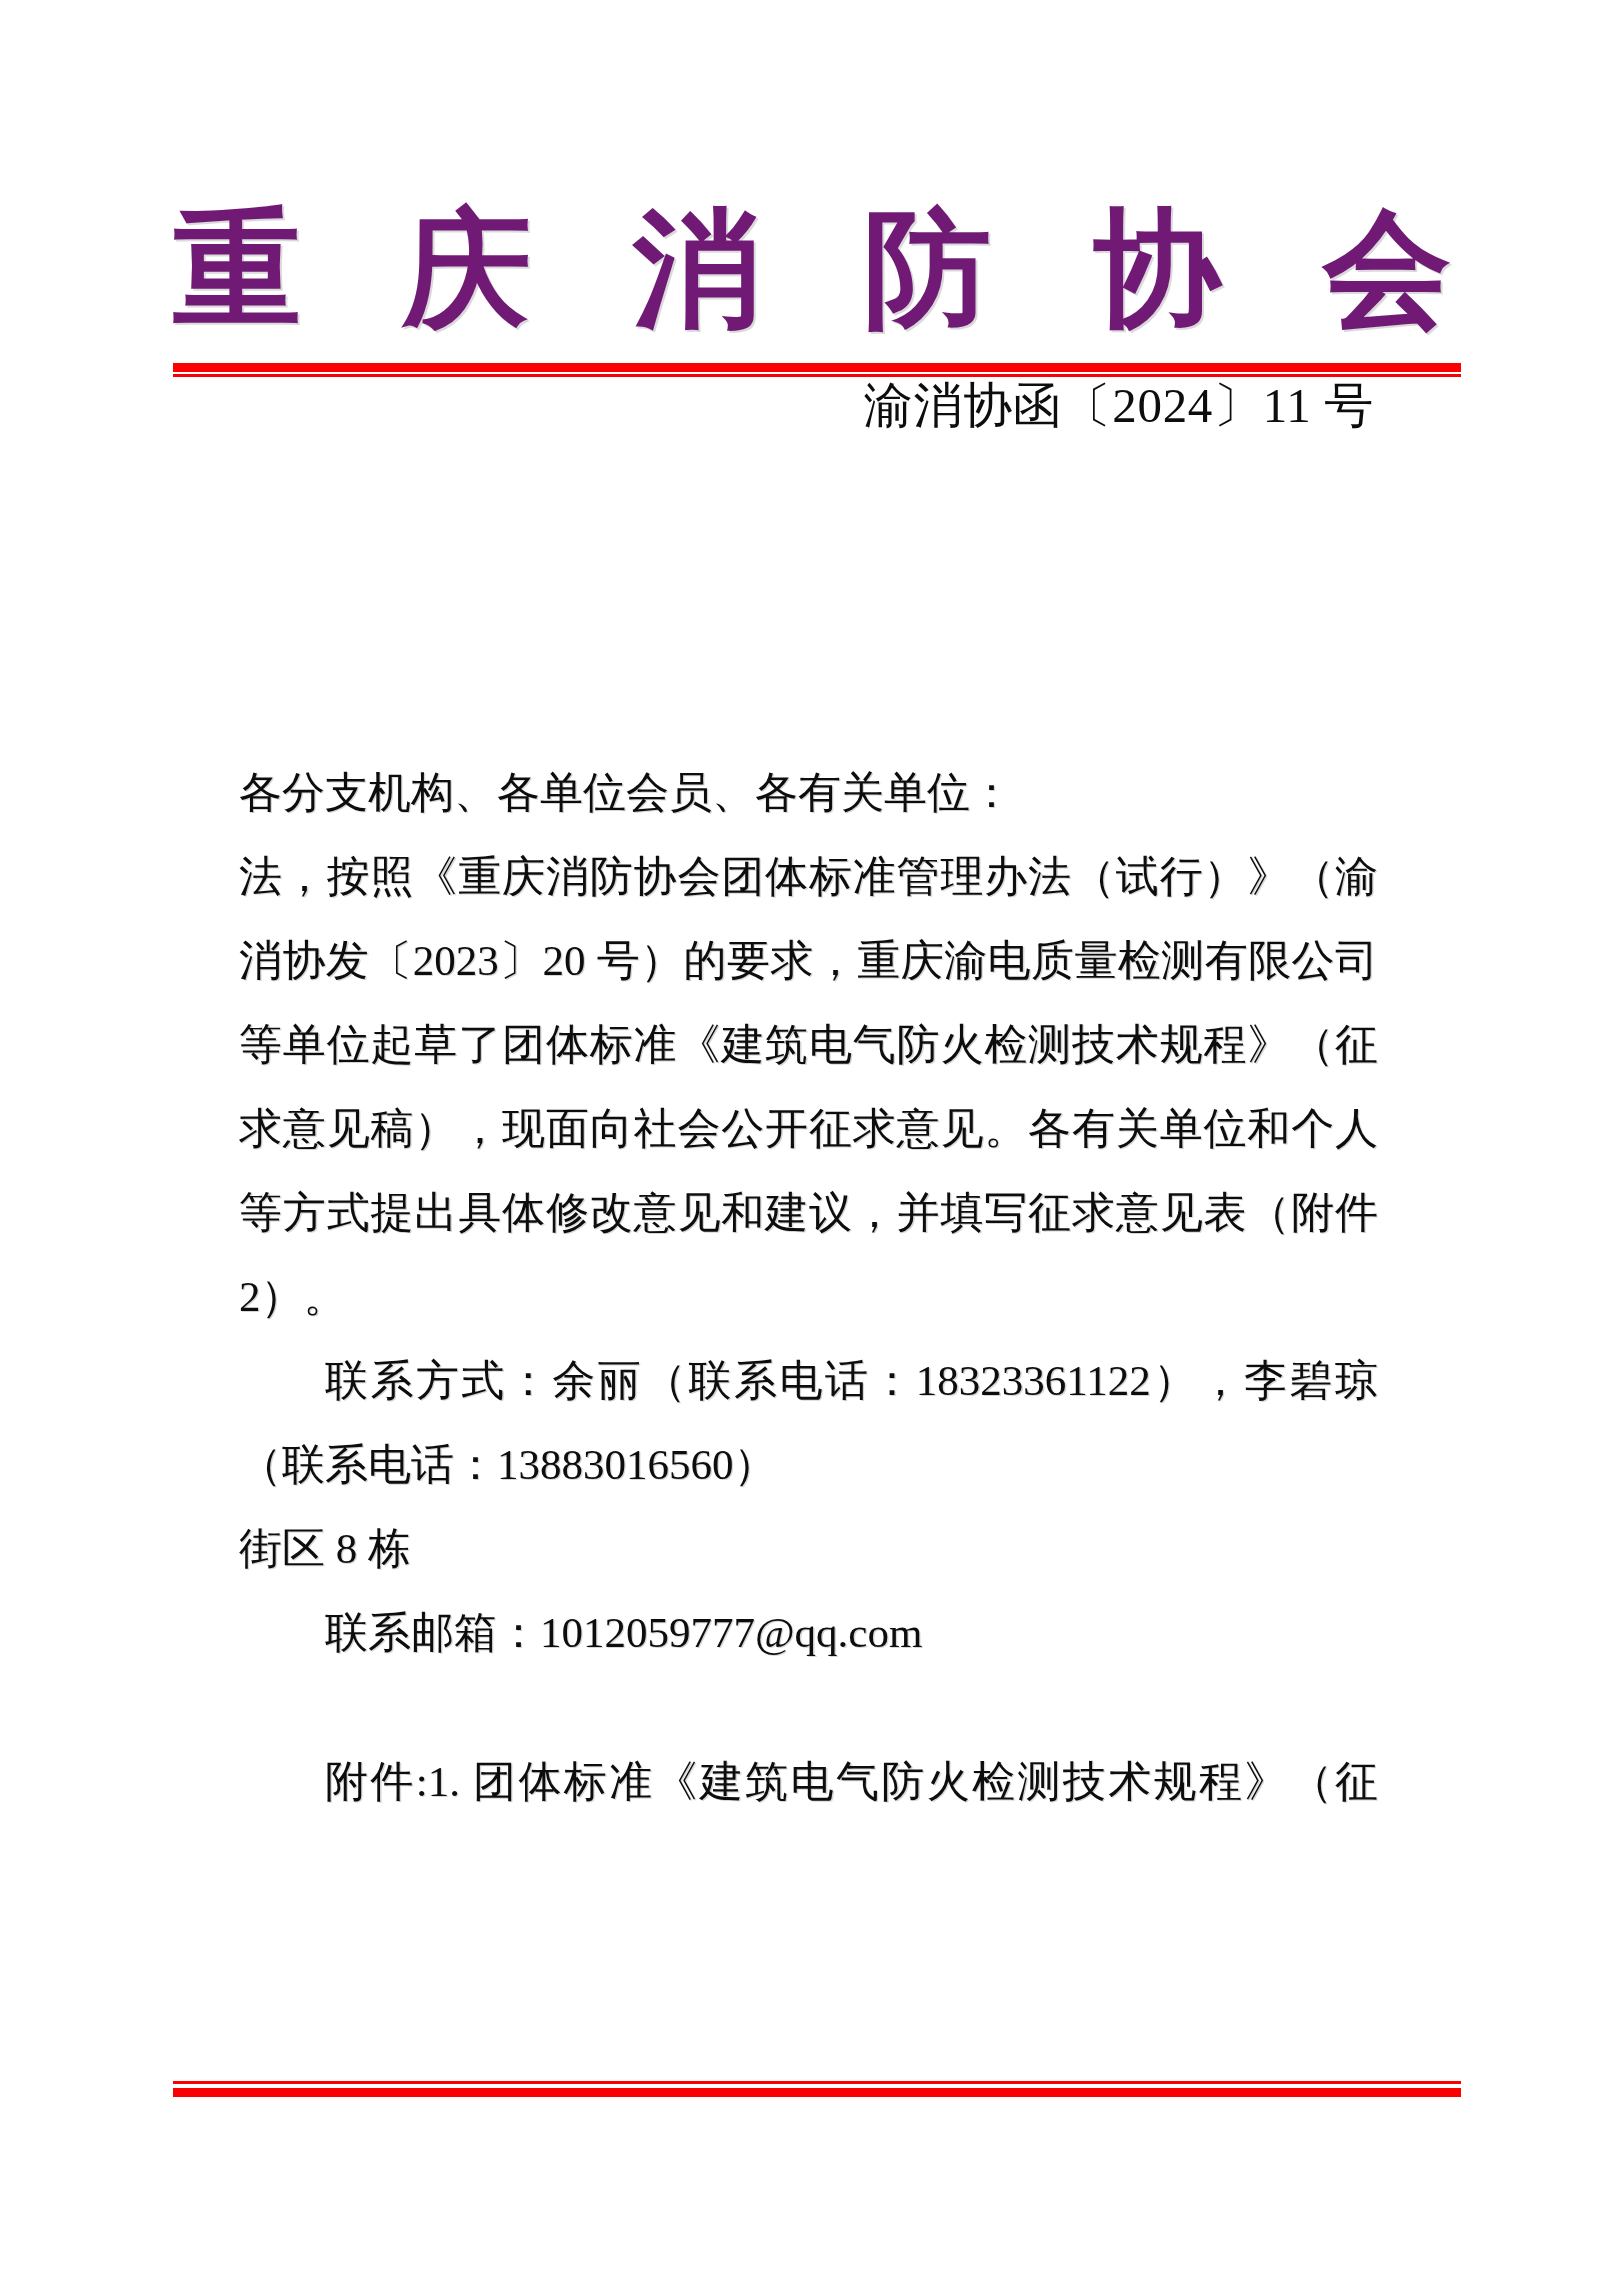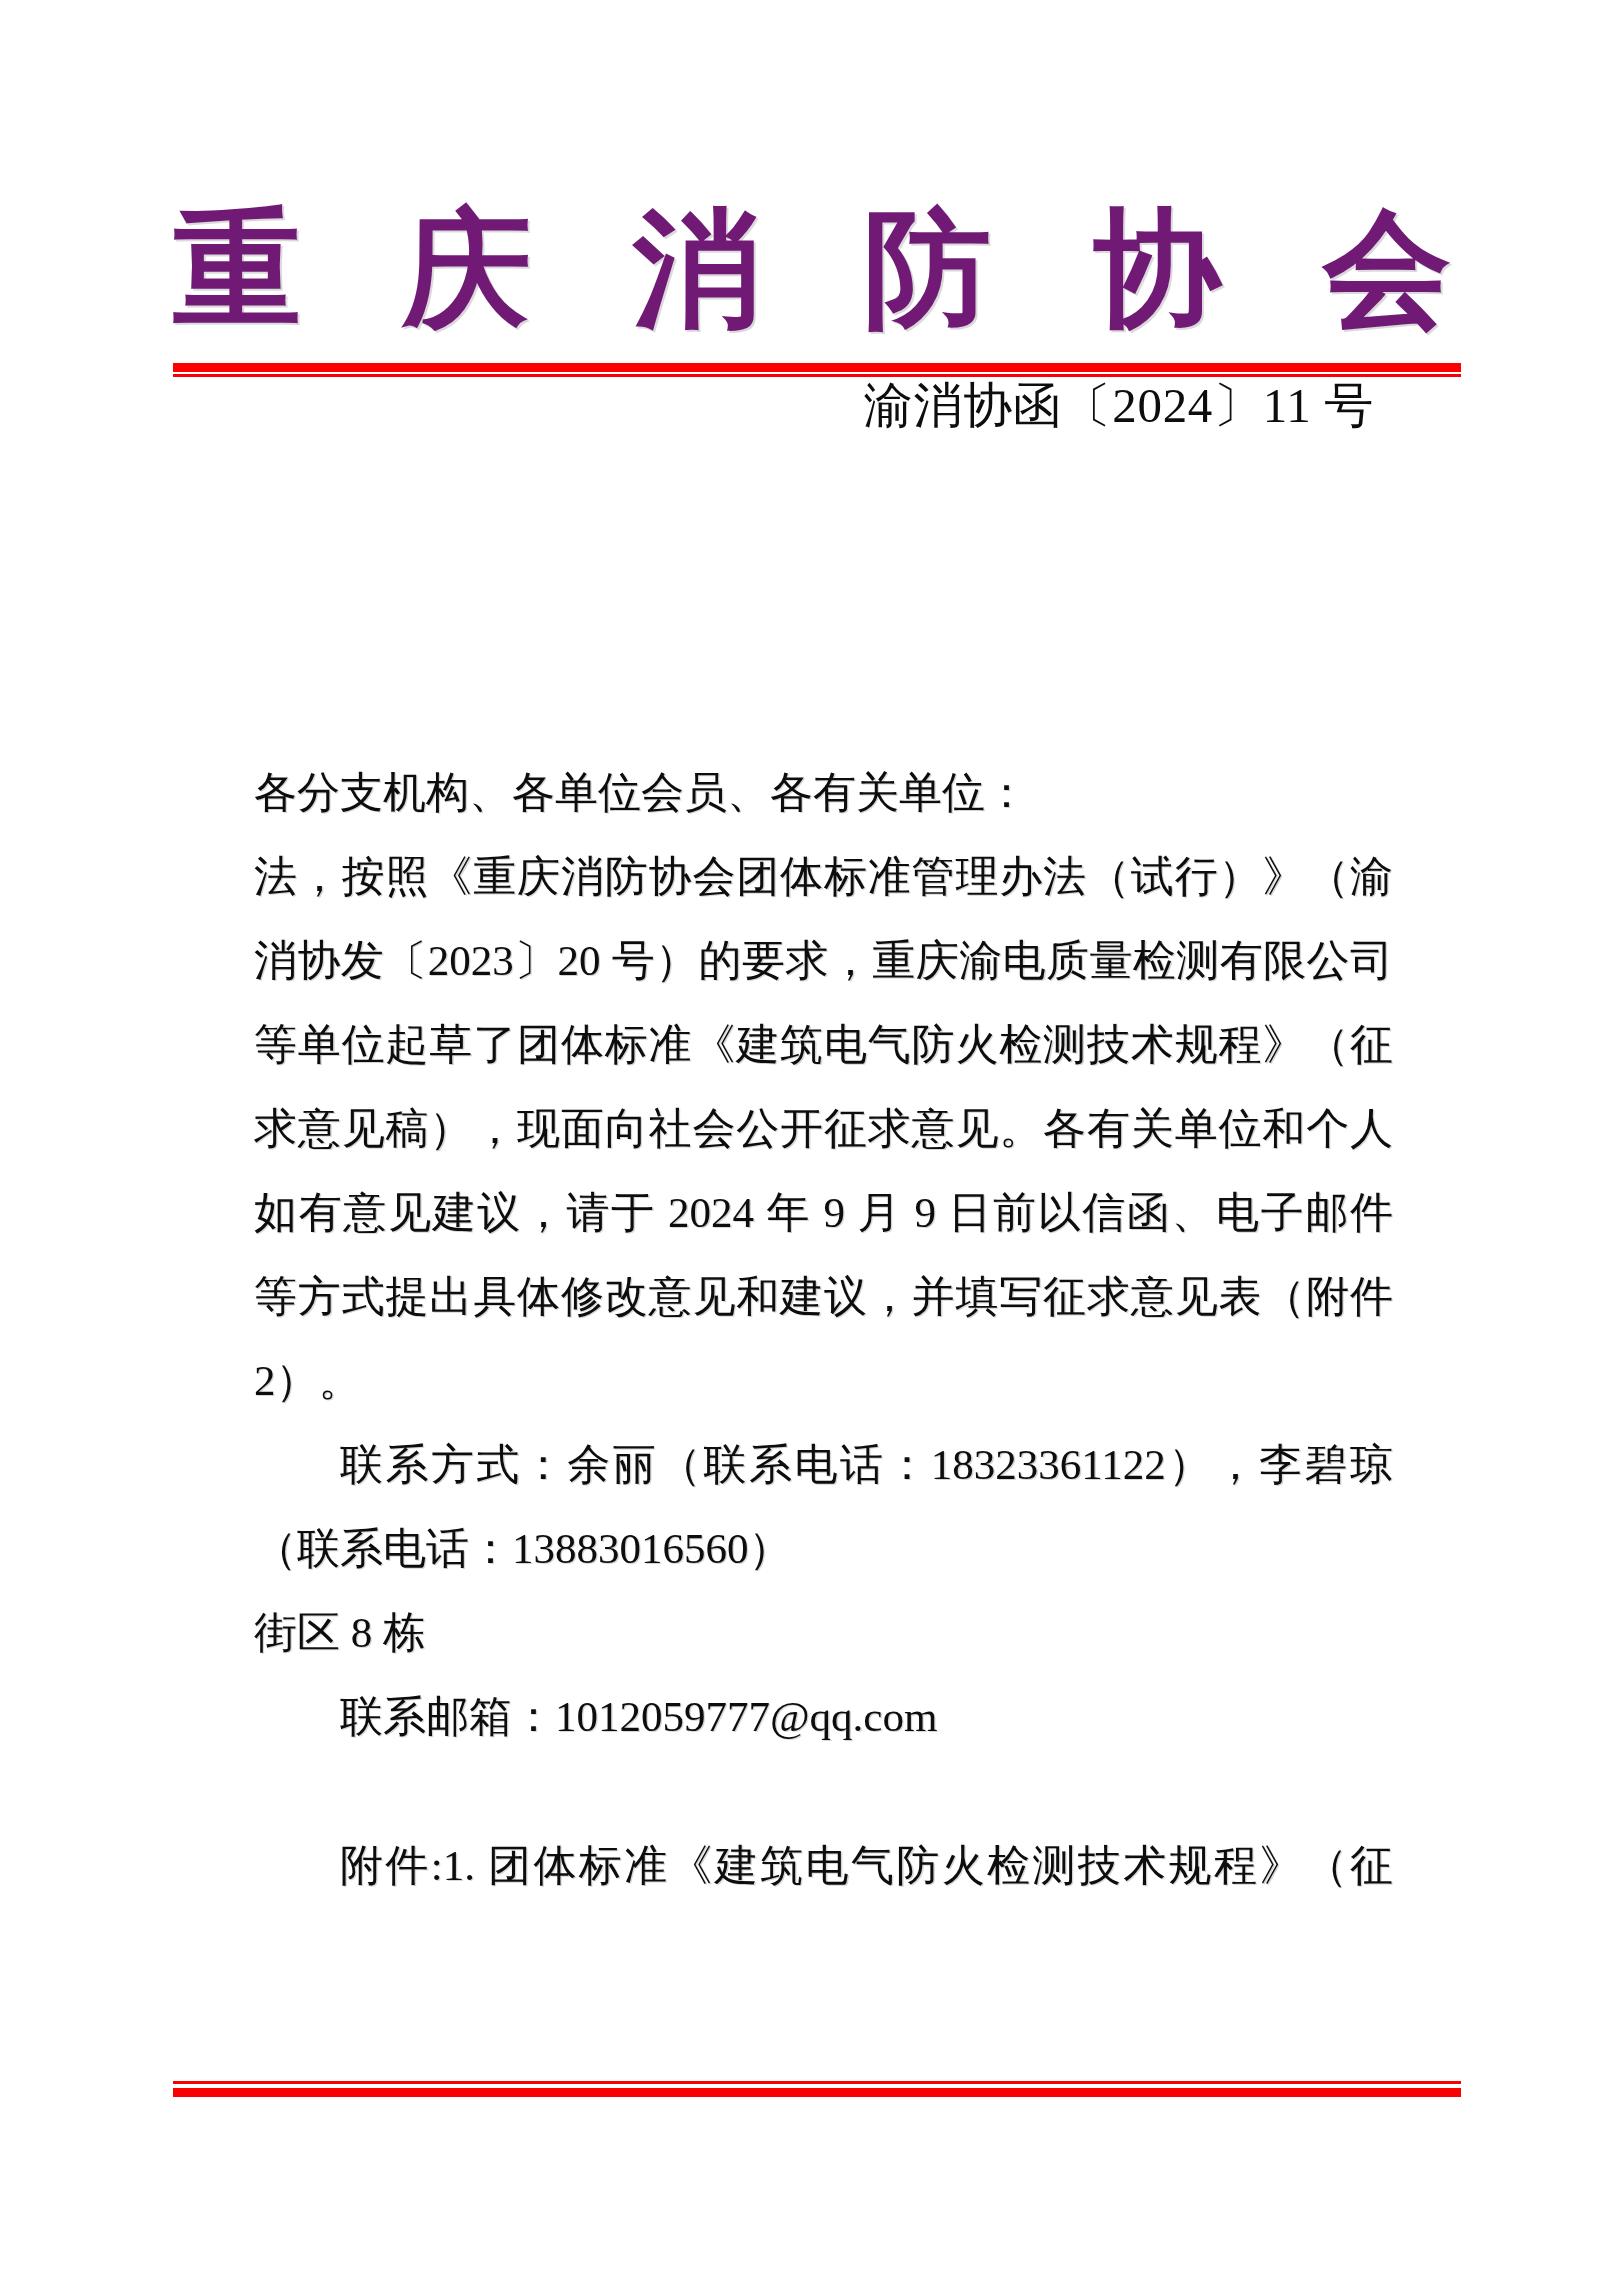--- a/index.html
+++ b/index.html
@@ -60,21 +60,21 @@
     text-align: center;
     font-weight: bold;
     font-size: 60px;
     line-height: 83px;
     text-shadow: 2.6px 2.6px 0 rgba(120,120,120,0.45);
   }
 
   
   .body-text {
     position: absolute;
-    left: 254px;
+    left: 239px;
     top: 751px;
     width: 1139px;
     font-size: 43px;
     line-height: 84px;
     text-shadow: 1.3px 1.3px 0 rgba(120,120,120,0.30);
   }
   .line { width: 100%; }
   .ind { text-indent: 2em; }
   .j {
     text-align: justify;
@@ -97,21 +97,20 @@
 
   <div class="title">
   </div>
 
   <div class="body-text">
     <div class="line">各分支机构、各单位会员、各有关单位：</div>
     <div class="line j">法，按照《重庆消防协会团体标准管理办法（试行）》（渝</div>
     <div class="line j">消协发〔2023〕20 号）的要求，重庆渝电质量检测有限公司</div>
     <div class="line j">等单位起草了团体标准《建筑电气防火检测技术规程》（征</div>
     <div class="line j">求意见稿），现面向社会公开征求意见。各有关单位和个人</div>
-    <div class="line j">如有意见建议，请于 2024 年 9 月 9 日前以信函、电子邮件</div>
     <div class="line j">等方式提出具体修改意见和建议，并填写征求意见表（附件</div>
     <div class="line">2）。</div>
     <div class="line ind j">联系方式：余丽（联系电话：18323361122），李碧琼</div>
     <div class="line">（联系电话：13883016560）</div>
     <div class="line">街区 8 栋</div>
     <div class="line ind">联系邮箱：1012059777@qq.com</div>
     <div class="spacer"></div>
     <div class="line ind j">附件:1. 团体标准《建筑电气防火检测技术规程》（征</div>
   </div>
 

